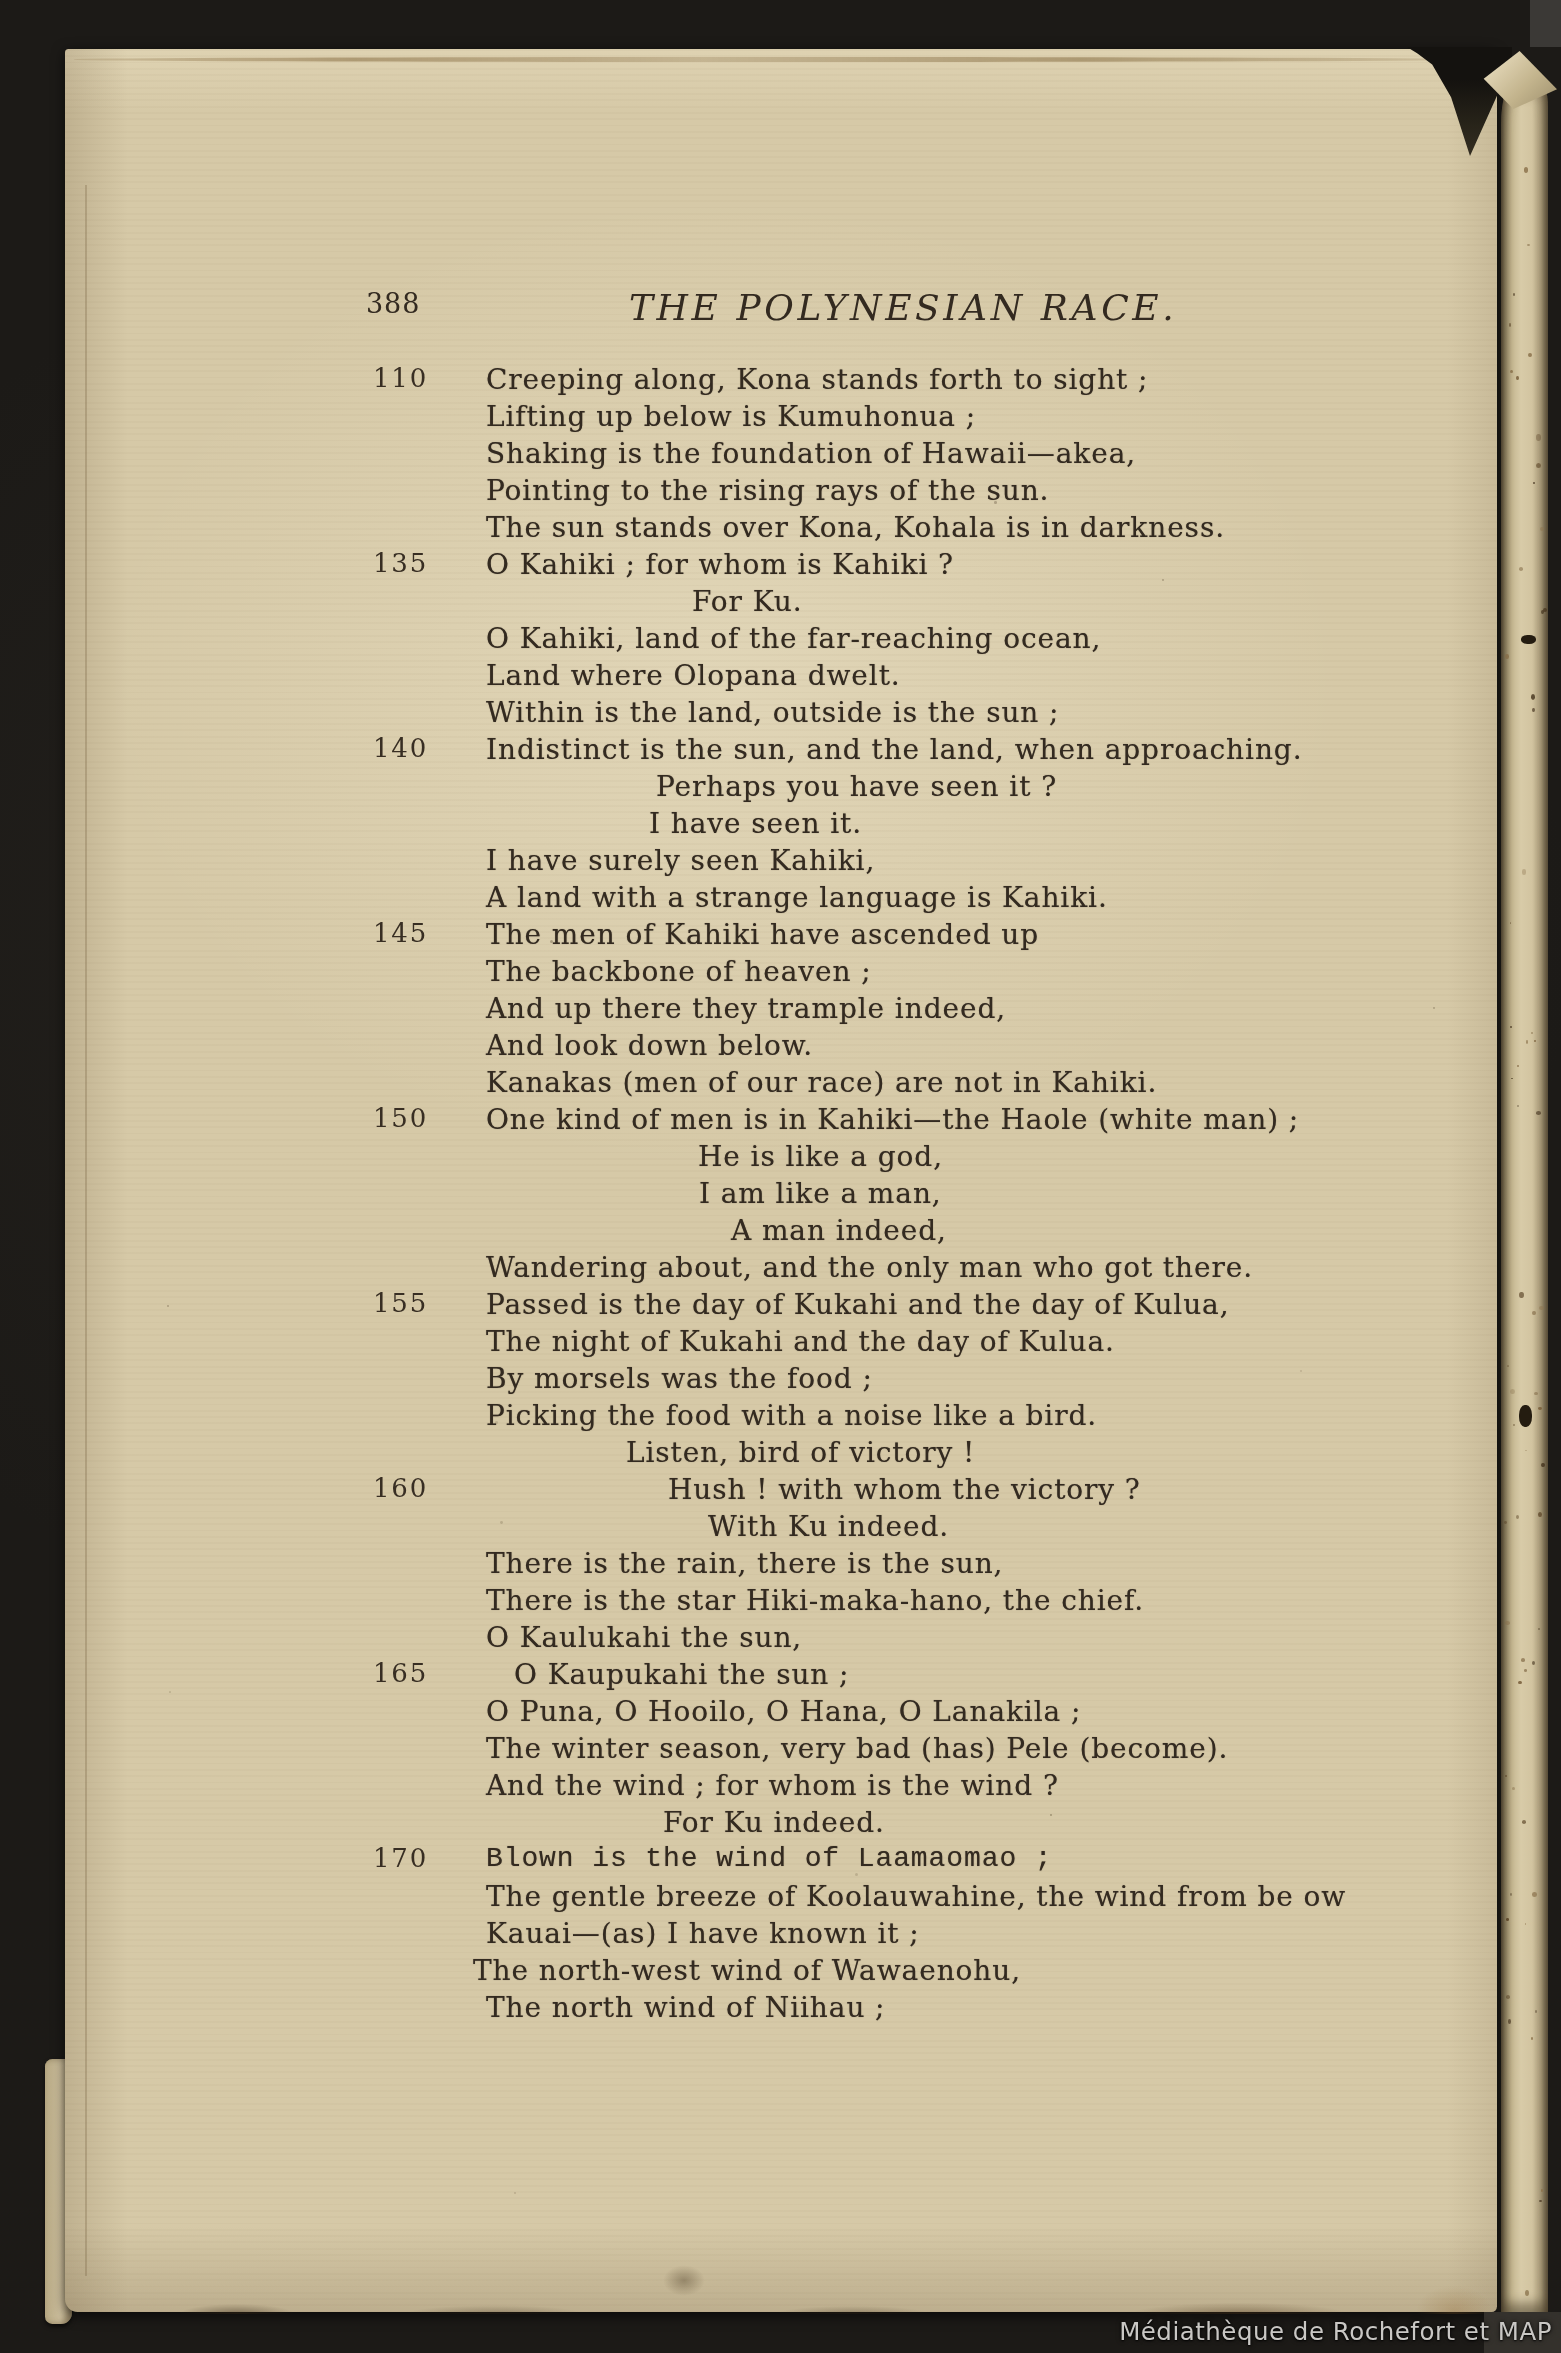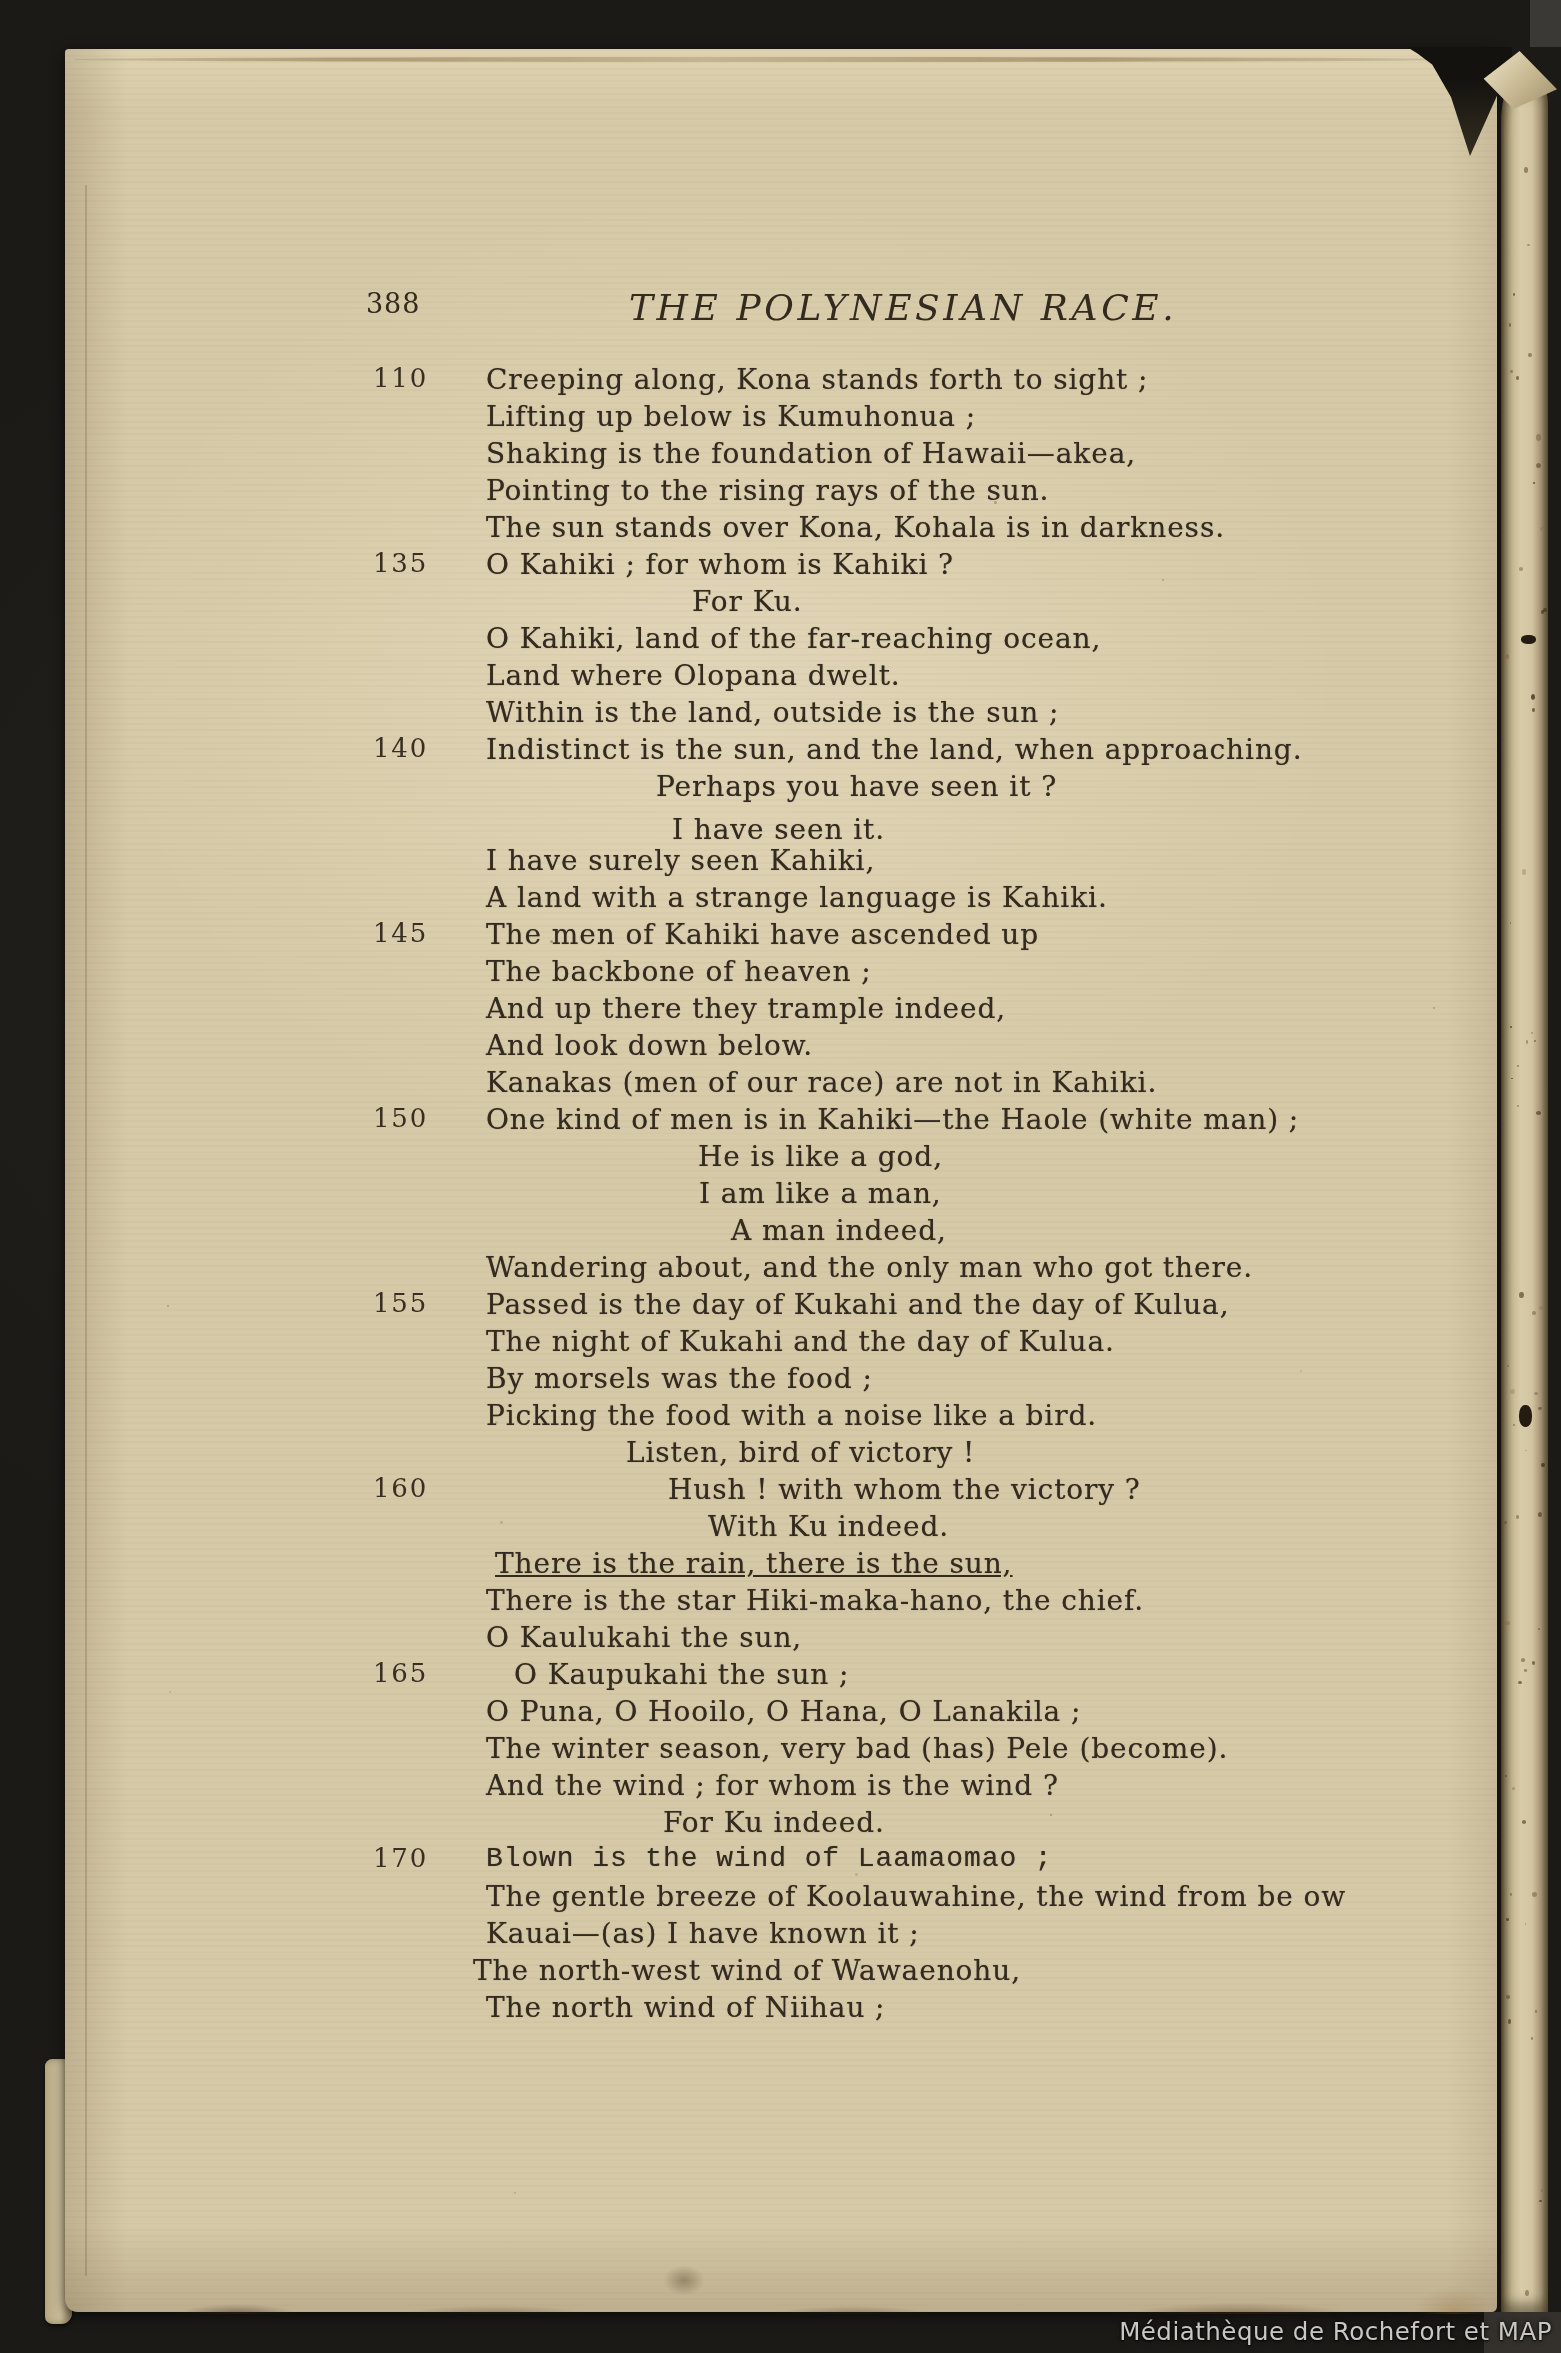--- a/index.html
+++ b/index.html
@@ -184,41 +184,41 @@
         <div class="vline"><span class="vtext" style="left: 421px;">Shaking is the foundation of Hawaii—akea,</span></div>
         <div class="vline"><span class="vtext" style="left: 421px;">Pointing to the rising rays of the sun.</span></div>
         <div class="vline"><span class="vtext" style="left: 421px;">The sun stands over Kona, Kohala is in darkness.</span></div>
         <div class="vline"><span class="num">135</span><span class="vtext" style="left: 421px;">O Kahiki ; for whom is Kahiki ?</span></div>
         <div class="vline"><span class="vtext" style="left: 627px;">For Ku.</span></div>
         <div class="vline"><span class="vtext" style="left: 421px;">O Kahiki, land of the far-reaching ocean,</span></div>
         <div class="vline"><span class="vtext" style="left: 421px;">Land where Olopana dwelt.</span></div>
         <div class="vline"><span class="vtext" style="left: 421px;">Within is the land, outside is the sun ;</span></div>
         <div class="vline"><span class="num">140</span><span class="vtext" style="left: 421px;">Indistinct is the sun, and the land, when approaching.</span></div>
         <div class="vline"><span class="vtext" style="left: 591px;">Perhaps you have seen it ?</span></div>
-        <div class="vline"><span class="vtext" style="left: 607px; margin-top: 6px;">I have seen it.</span></div>
+        <div class="vline"><span class="vtext" style="left: 584px;">I have seen it.</span></div>
         <div class="vline"><span class="vtext" style="left: 421px;">I have surely seen Kahiki,</span></div>
         <div class="vline"><span class="vtext" style="left: 421px;">A land with a strange language is Kahiki.</span></div>
         <div class="vline"><span class="num">145</span><span class="vtext" style="left: 421px;">The men of Kahiki have ascended up</span></div>
         <div class="vline"><span class="vtext" style="left: 421px;">The backbone of heaven ;</span></div>
         <div class="vline"><span class="vtext" style="left: 421px;">And up there they trample indeed,</span></div>
         <div class="vline"><span class="vtext" style="left: 421px;">And look down below.</span></div>
         <div class="vline"><span class="vtext" style="left: 421px;">Kanakas (men of our race) are not in Kahiki.</span></div>
         <div class="vline"><span class="num">150</span><span class="vtext" style="left: 421px;">One kind of men is in Kahiki—the Haole (white man) ;</span></div>
         <div class="vline"><span class="vtext" style="left: 633px;">He is like a god,</span></div>
         <div class="vline"><span class="vtext" style="left: 634px;">I am like a man,</span></div>
         <div class="vline"><span class="vtext" style="left: 666px;">A man indeed,</span></div>
         <div class="vline"><span class="vtext" style="left: 421px;">Wandering about, and the only man who got there.</span></div>
         <div class="vline"><span class="num">155</span><span class="vtext" style="left: 421px;">Passed is the day of Kukahi and the day of Kulua,</span></div>
         <div class="vline"><span class="vtext" style="left: 421px;">The night of Kukahi and the day of Kulua.</span></div>
         <div class="vline"><span class="vtext" style="left: 421px;">By morsels was the food ;</span></div>
         <div class="vline"><span class="vtext" style="left: 421px;">Picking the food with a noise like a bird.</span></div>
         <div class="vline"><span class="vtext" style="left: 561px;">Listen, bird of victory !</span></div>
         <div class="vline"><span class="num">160</span><span class="vtext" style="left: 603px;">Hush ! with whom the victory ?</span></div>
         <div class="vline"><span class="vtext" style="left: 643px;">With Ku indeed.</span></div>
-        <div class="vline"><span class="vtext" style="left: 430px; text-decoration: underline;">There is the rain, there is the sun,</span></div>
+        <div class="vline"><span class="vtext" style="left: 421px;">There is the rain, there is the sun,</span></div>
         <div class="vline"><span class="vtext" style="left: 421px;">There is the star Hiki-maka-hano, the chief.</span></div>
         <div class="vline"><span class="vtext" style="left: 421px;">O Kaulukahi the sun,</span></div>
         <div class="vline"><span class="num">165</span><span class="vtext" style="left: 421px; margin-left: 28px;">O Kaupukahi the sun ;</span></div>
         <div class="vline"><span class="vtext" style="left: 421px;">O Puna, O Hooilo, O Hana, O Lanakila ;</span></div>
         <div class="vline"><span class="vtext" style="left: 421px;">The winter season, very bad (has) Pele (become).</span></div>
         <div class="vline"><span class="vtext" style="left: 421px;">And the wind ; for whom is the wind ?</span></div>
         <div class="vline"><span class="vtext" style="left: 598px;">For Ku indeed.</span></div>
         <div class="vline"><span class="num">170</span><span class="vtext" style="left: 421px; font-family: Liberation Mono, monospace;">Blown is the wind of Laamaomao ;</span></div>
         <div class="vline"><span class="vtext" style="left: 421px;">The gentle breeze of Koolauwahine, the wind from be ow</span></div>
         <div class="vline"><span class="vtext" style="left: 421px;">Kauai—(as) I have known it ;</span></div>

